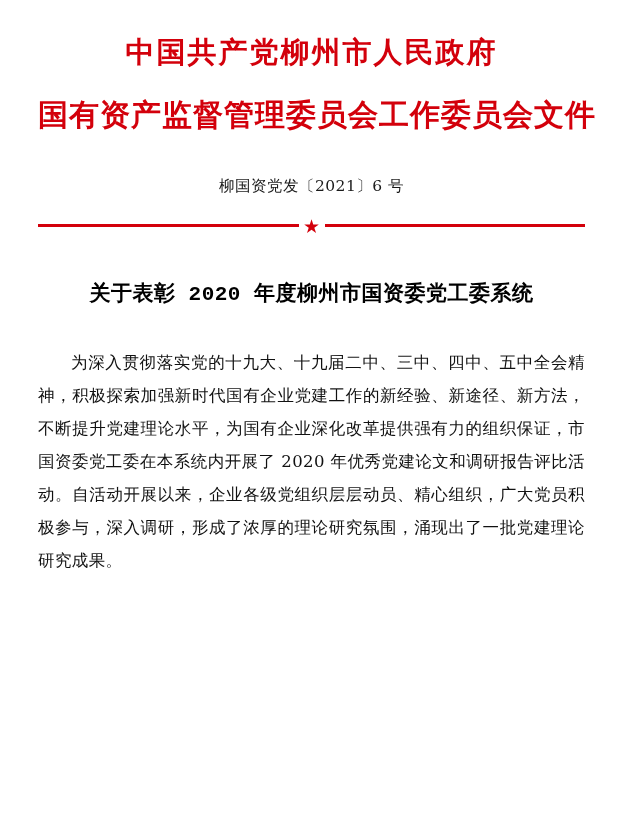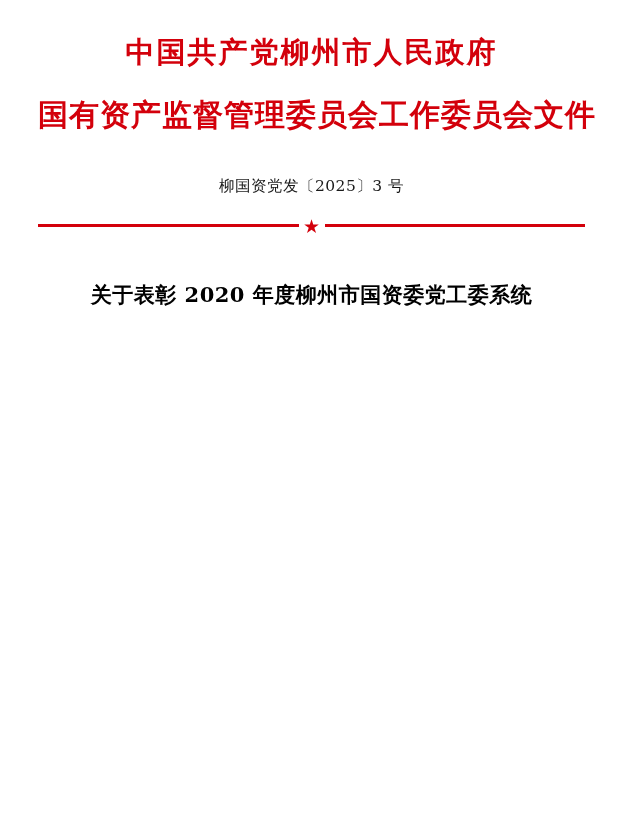--- a/index.html
+++ b/index.html
@@ -79,20 +79,21 @@
     margin-top: 42px;
     text-align: center;
     font-size: 21px;
     font-weight: bold;
     color: #000000;
     line-height: 1.55;
     letter-spacing: 0.5px;
   }
   .title div {
     white-space: nowrap;
+    font-family: Liberation Mono, monospace;
   }
   .body-text {
     margin-top: 34px;
     font-size: 16.5px;
     color: #111111;
     line-height: 2.0;
     text-align: justify;
     letter-spacing: 0.4px;
   }
   .para {
@@ -105,27 +106,28 @@
 </head>
 <body>
 
 <div class="page">
 
   <div class="masthead">
     <div class="masthead-line1">中国共产党柳州市人民政府</div>
     <div class="masthead-line2">国有资产监督管理委员会工作委员会文件</div>
   </div>
 
-  <div class="doc-number">柳国资党发〔2025〕3 号</div>
+  <div class="doc-number">柳国资党发〔2021〕6 号</div>
 
   <div class="red-rule">
     <div class="bar"></div>
     <div class="star">★</div>
   </div>
 
   <div class="title">
     <div>关于表彰 2020 年度柳州市国资委党工委系统</div>
   </div>
 
   <div class="body-text">
+    <p class="para indent">为深入贯彻落实党的十九大、十九届二中、三中、四中、五中全会精神，积极探索加强新时代国有企业党建工作的新经验、新途径、新方法，不断提升党建理论水平，为国有企业深化改革提供强有力的组织保证，市国资委党工委在本系统内开展了 2020 年优秀党建论文和调研报告评比活动。自活动开展以来，企业各级党组织层层动员、精心组织，广大党员积极参与，深入调研，形成了浓厚的理论研究氛围，涌现出了一批党建理论研究成果。</p>
   </div>
 
 </div>
 
 </body></html>

